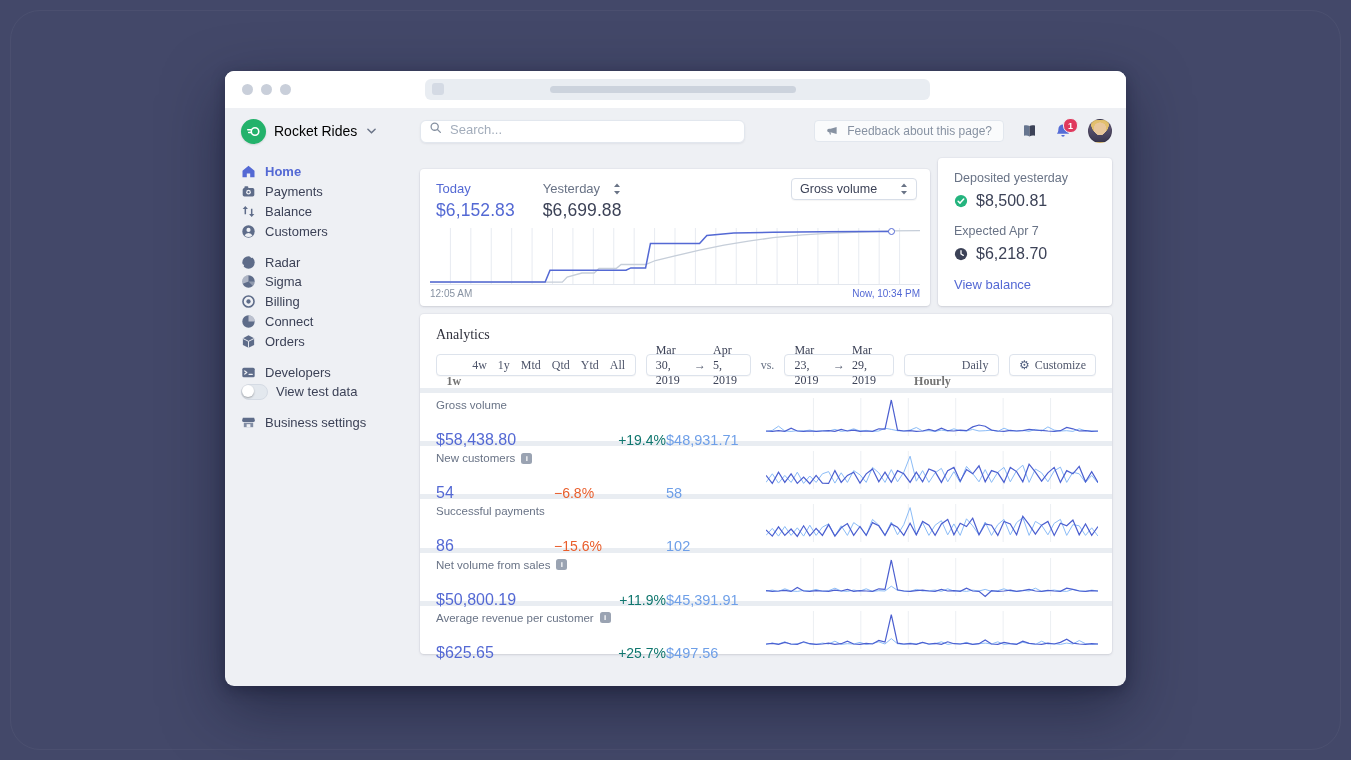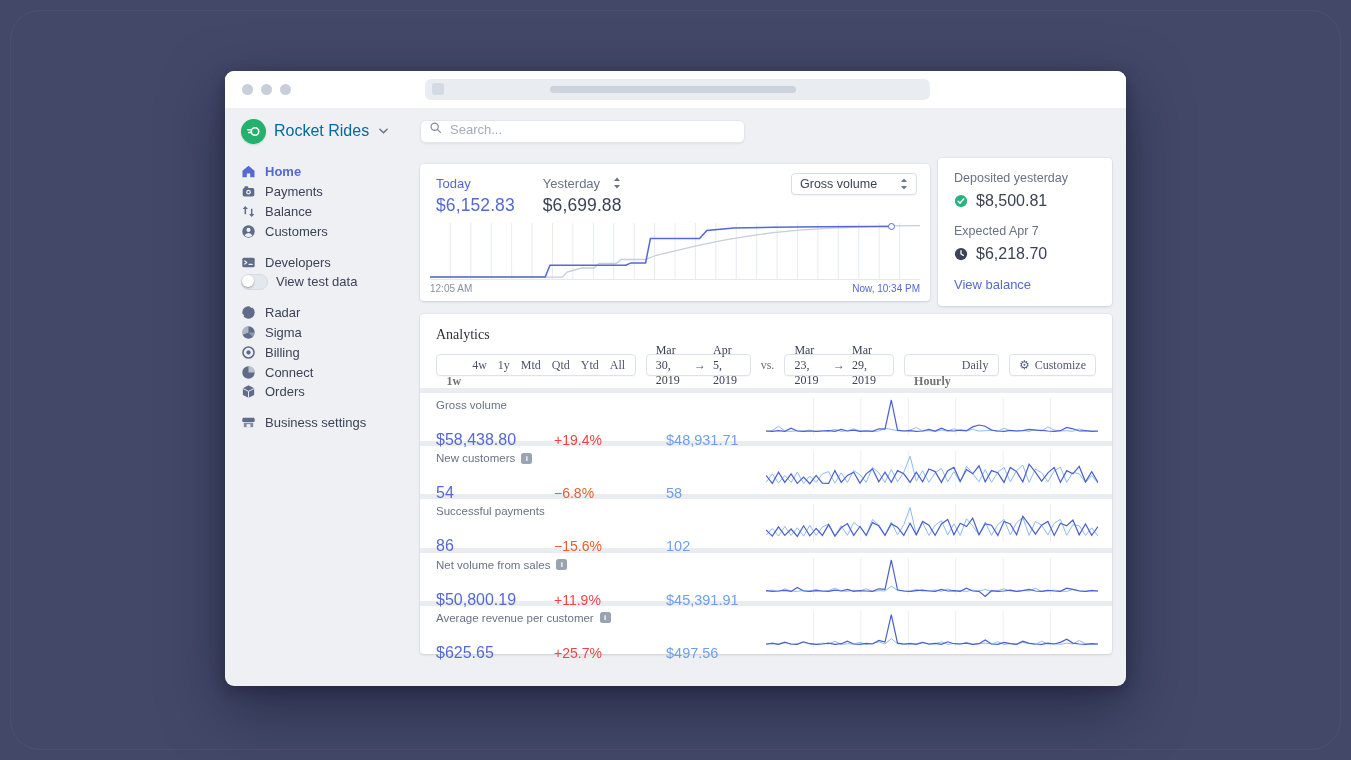--- a/index.html
+++ b/index.html
@@ -16,21 +16,21 @@
   .urlbar{position:absolute;left:200px;top:8px;width:505px;height:21px;background:#e9edf2;border-radius:6px;}
   .favicon{position:absolute;left:7px;top:4px;width:12px;height:12px;background:#d4dae4;border-radius:3px;}
   .urltext{position:absolute;left:125px;top:7px;width:246px;height:7px;background:#ccd3dd;border-radius:3.5px;}
 
   .app{position:absolute;top:37px;left:0;right:0;bottom:0;border-radius:0 0 9px 9px;overflow:hidden;}
 
   
   .topbar{display:flex;align-items:center;height:46px;padding:0 14px 0 16px;}
   .brand{display:flex;align-items:center;gap:8px;width:179px;flex:none;}
   .logo{width:25px;height:25px;border-radius:50%;background:#23b26b;display:flex;align-items:center;justify-content:center;flex:none;box-shadow:0 1px 2px rgba(0,0,0,.12);}
-  .brand-name{font-size:16px;color:#0369a1;}
+  .brand-name{font-size:14px;color:#000000;}
   .chev{color:#697386;display:flex;margin-left:2px;}
   .search{width:307px;height:21px;background:#fff;border:1px solid #e2e7ee;border-radius:6px;
           box-shadow:0 1px 2px rgba(60,66,87,.08);display:flex;align-items:flex-start;padding:0 8px;gap:6px;}
   .search input{border:0;outline:0;flex:1;font-size:13px;color:#3c4257;background:transparent;font-family:inherit;}
   .search input::placeholder{color:#a3adbb;}
   .search-ic{color:#8792a2;display:flex;}
   .top-right{margin-left:auto;display:flex;align-items:center;gap:17px;}
   .feedback{height:20px;display:flex;align-items:center;gap:8px;padding:0 11px;background:#fafbfc;
             border:1px solid #e2e7ee;border-radius:4px;color:#8792a2;font-size:12px;cursor:pointer;}
   .icon-btn{display:flex;color:#4f566b;cursor:pointer;}
@@ -48,21 +48,21 @@
   .nav-group{margin-bottom:11px;}
   .nav-item{display:flex;align-items:center;gap:9px;height:19.8px;font-size:13px;color:#3c4257;cursor:pointer;}
   .nav-item .ic{width:15px;height:15px;color:#5e6c89;display:flex;align-items:center;justify-content:center;flex:none;}
   .nav-item.active{color:#5469d4;font-weight:bold;}
   .nav-item.active .ic{color:#5469d4;}
   .toggle{width:25px;height:14px;border-radius:8px;background:#e3e8ee;border:1px solid #d5dbe4;position:relative;flex:none;margin-right:-1px;}
   .knob{position:absolute;left:0;top:0;width:12px;height:12px;border-radius:50%;background:#fff;box-shadow:0 1px 2px rgba(0,0,0,.3);}
 
   .main{flex:1;min-width:0;}
   .card{background:#fff;border-radius:4px;box-shadow:0 0 0 1px rgba(50,66,87,.03),0 1px 3px rgba(50,50,93,.1),0 1px 2px rgba(0,0,0,.04);}
-  .cards-row{display:flex;gap:8px;align-items:center;}
+  .cards-row{display:flex;gap:8px;align-items:flex-end;}
 
   
   .overview{flex:1;height:137px;position:relative;}
   .ov-head{display:flex;padding:12px 16px 0;gap:28px;}
   .ov-lbl{font-size:13px;color:#697386;display:flex;align-items:center;gap:13px;}
   .ov-col.today .ov-lbl{color:#5469d4;}
   .ov-val{font-size:17.5px;color:#3c4257;margin-top:4px;letter-spacing:.1px;}
   .ov-col.today .ov-val{color:#5469d4;}
   .sorter{color:#697386;display:flex;}
   .select{position:absolute;right:13px;top:9px;width:126px;height:22px;background:#fff;border:1px solid #d8dee8;
@@ -98,21 +98,21 @@
   .gear{font-size:12px;color:#525f7f;}
   .rows{margin-top:12px;}
   .metric-row{border-top:5px solid #e9edf2;height:48.2px;display:flex;align-items:stretch;padding:0 14px 0 16px;}
   .m-left{width:330px;flex:none;padding-top:6px;box-sizing:border-box;}
   .m-label{font-size:11.5px;color:#697386;display:flex;align-items:center;gap:6px;white-space:nowrap;}
   .info{width:11px;height:11px;border-radius:2.5px;background:#9aa3b2;color:#fff;font-size:8px;font-weight:bold;
         display:inline-flex;align-items:center;justify-content:center;}
   .m-line2{display:grid;grid-template-columns:118px 112px auto;margin-top:20px;align-items:baseline;}
   .m-value{font-size:16px;color:#5469d4;}
   .m-delta{font-size:14px;}
-  .m-delta.up{color:#ef4444;}
+  .m-delta.up{color:#0f766e;text-align:right;}
   .m-delta.down{color:#e95e2c;}
   .m-compare{font-size:14.5px;color:#6e9fe8;}
   .m-spark{flex:1;display:flex;align-items:center;min-width:0;}
   .m-spark svg{width:100%;height:42px;display:block;}
 </style>
 </head>
 <body>
 
 <div class="stage">
   <div class="frame-hint"></div>
@@ -149,20 +149,44 @@
         </div>
         <div class="search">
           <span class="search-ic">
             <svg width="13" height="13" viewBox="0 0 16 16">
                 <circle cx="7" cy="7" r="4.4" fill="none" stroke="currentColor" stroke-width="1.6"></circle>
                 <path d="M10.4 10.4L14 14" stroke="currentColor" stroke-width="1.6" stroke-linecap="round"></path>
               </svg>
           </span>
           <input placeholder="Search..." style="">
         </div>
+        <div class="top-right">
+          <div class="feedback">
+            <span style="display:flex;color:#8792a2;">
+              <svg width="13" height="12" viewBox="0 0 16 16">
+                  <path d="M13.5 2.5L5.5 5H3.2a2.3 2.3 0 000 4.6h.4l.9 3h1.6l-.8-3L13.5 12z" fill="currentColor"></path>
+                </svg>
+            </span>
+            <span>Feedback about this page?</span>
+          </div>
+          <span class="icon-btn">
+            <svg width="17" height="16" viewBox="0 0 16 16">
+                <path d="M8 3C6.4 2 4.3 2 2.5 2.6v10.2C4.3 12.2 6.4 12.3 8 13.4z" fill="#66758f"></path>
+                <path d="M8 3c1.6-1 3.7-1 5.5-.4v10.2C11.7 12.2 9.6 12.3 8 13.4z" fill="#3c4257"></path>
+              </svg>
+          </span>
+          <span class="icon-btn bell-wrap">
+            <svg width="16" height="16" viewBox="0 0 16 16">
+                <path d="M8 1.4a4.6 4.6 0 00-4.6 4.6c0 3.1-1 4.2-1.6 4.7h12.4C13.6 10.2 12.6 9.1 12.6 6A4.6 4.6 0 008 1.4z" fill="currentColor"></path>
+                <path d="M6.3 12a1.7 1.7 0 003.4 0z" fill="currentColor"></path>
+              </svg>
+            <span class="badge">1</span>
+          </span>
+          <span class="avatar"></span>
+        </div>
       </div>
 
       <div class="layout">
 
         <div class="sidebar" id="sidebar">
             <div class="nav-group">
               <div class="nav-item active">
                 <span class="ic">
                   <svg width="15" height="15" viewBox="0 0 16 16">
                     <path d="M8 1.8l6.4 5.4v7h-4.6V10H6.2v4.2H1.6v-7z" fill="currentColor"></path>
@@ -198,37 +222,20 @@
                     <path d="M3.8 12.2a4.6 4.6 0 018.4 0A6.6 6.6 0 013.8 12.2z" fill="#eef0f4"></path>
                   </svg>
                 </span>
                 <span>Customers</span>
               </div>
             </div>
             <div class="nav-group">
               <div class="nav-item">
                 <span class="ic">
                   <svg width="15" height="15" viewBox="0 0 16 16">
-                    <rect x="1.4" y="3" width="13.2" height="10" rx="1.6" fill="currentColor"></rect>
-                    <path d="M4 6.3l2.2 1.7L4 9.7M8.6 10h3.4" fill="none" stroke="#eef0f4" stroke-width="1.3" stroke-linecap="round" stroke-linejoin="round"></path>
-                  </svg>
-                </span>
-                <span>Developers</span>
-              </div>
-              <div class="nav-item">
-                <span class="toggle">
-                  <span class="knob"></span>
-                </span>
-                <span>View test data</span>
-              </div>
-            </div>
-            <div class="nav-group">
-              <div class="nav-item">
-                <span class="ic">
-                  <svg width="15" height="15" viewBox="0 0 16 16">
                     <circle cx="8" cy="8" r="6.6" fill="currentColor"></circle>
                     <path d="M11.5 3A6.6 6.6 0 103 11.5" fill="none" stroke="#eef0f4" stroke-width="1.6"></path>
                   </svg>
                 </span>
                 <span>Radar</span>
               </div>
               <div class="nav-item">
                 <span class="ic">
                   <svg width="15" height="15" viewBox="0 0 16 16">
                     <circle cx="8" cy="8" r="6.6" fill="currentColor"></circle>
@@ -257,20 +264,37 @@
                 <span>Connect</span>
               </div>
               <div class="nav-item">
                 <span class="ic">
                   <svg width="15" height="15" viewBox="0 0 16 16">
                     <path d="M8 1.4l6 3v7.2l-6 3-6-3V4.4z" fill="currentColor"></path>
                     <path d="M8 7.8l6-3M8 7.8l-6-3M8 7.8v6.8" fill="none" stroke="#eef0f4" stroke-width="1"></path>
                   </svg>
                 </span>
                 <span>Orders</span>
+              </div>
+            </div>
+            <div class="nav-group">
+              <div class="nav-item">
+                <span class="ic">
+                  <svg width="15" height="15" viewBox="0 0 16 16">
+                    <rect x="1.4" y="3" width="13.2" height="10" rx="1.6" fill="currentColor"></rect>
+                    <path d="M4 6.3l2.2 1.7L4 9.7M8.6 10h3.4" fill="none" stroke="#eef0f4" stroke-width="1.3" stroke-linecap="round" stroke-linejoin="round"></path>
+                  </svg>
+                </span>
+                <span>Developers</span>
+              </div>
+              <div class="nav-item">
+                <span class="toggle">
+                  <span class="knob"></span>
+                </span>
+                <span>View test data</span>
               </div>
             </div>
             <div class="nav-group">
               <div class="nav-item">
                 <span class="ic">
                   <svg width="15" height="15" viewBox="0 0 16 16">
                     <path d="M2 3h12l.8 2.6c.2.9-.5 1.8-1.5 1.8H2.7c-1 0-1.7-.9-1.5-1.8z" fill="currentColor"></path>
                     <path d="M3 8.2h10V13H3z" fill="currentColor" opacity=".75"></path>
                     <rect x="6" y="9.8" width="4" height="3.2" fill="#eef0f4"></rect>
                   </svg>

